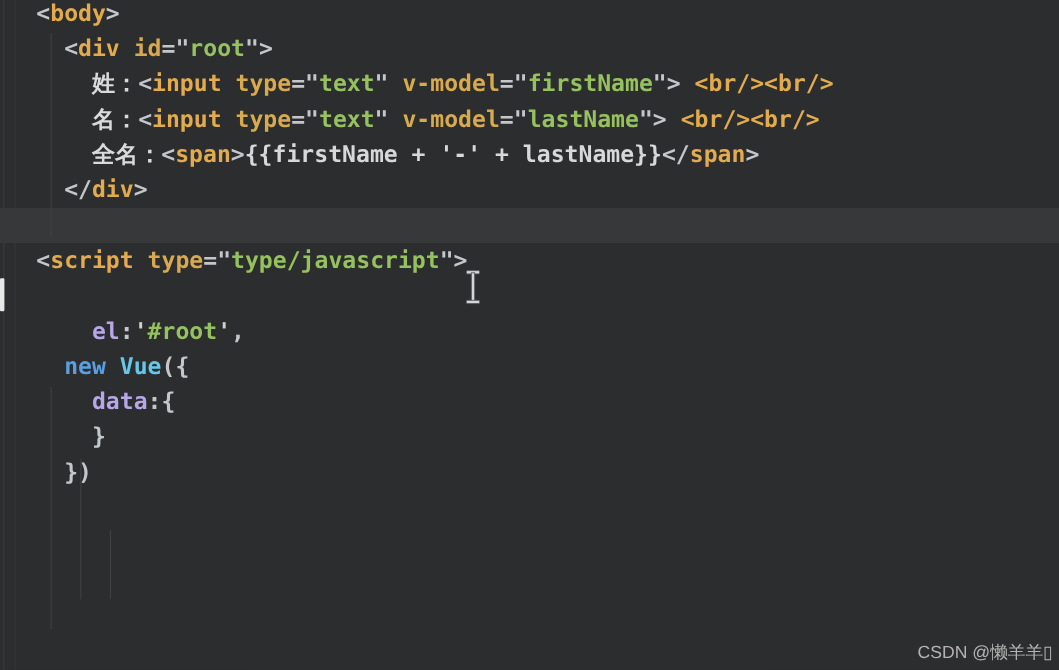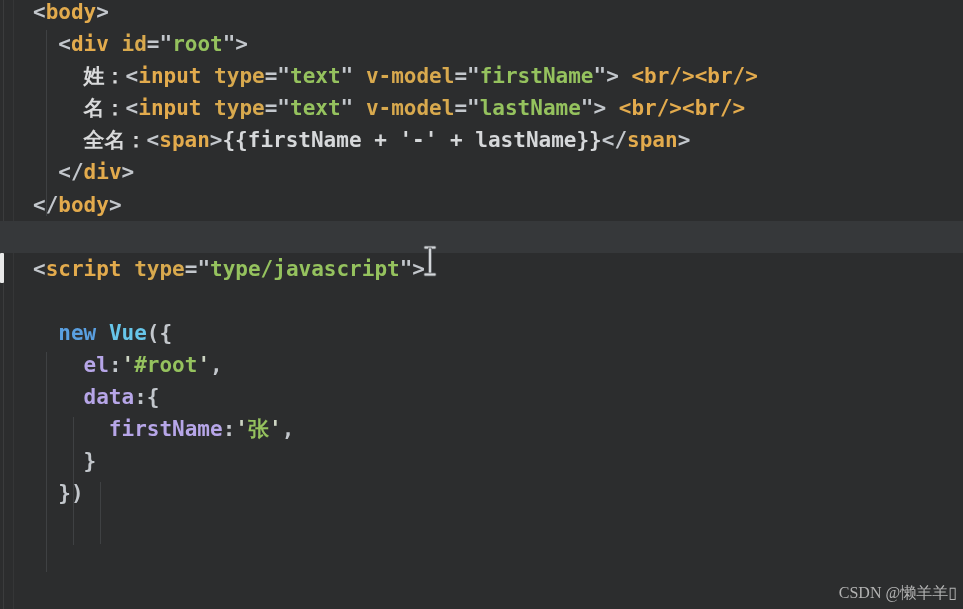--- a/index.html
+++ b/index.html
@@ -34,45 +34,43 @@
   .tk-tag{color:var(--tag)} .tk-tagfull{color:var(--tag)}
   .tk-attr{color:var(--attr)} .tk-str{color:var(--str)}
   .tk-q{color:var(--q)} .tk-text{color:var(--text)}
   .tk-cmt{color:var(--cmt)} .tk-cmt2{color:var(--cmt2)}
   .tk-cls{color:var(--cls)} .tk-prop{color:var(--prop)}
   .tk-kw{color:var(--kw)} .tk-cls2{color:var(--cls2)}
   .tk-kw2{color:var(--kw2)} .tk-key{color:var(--key)}
   .ibeam{position:absolute;left:421px;top:245px}
   .watermark{
     position:absolute;right:6px;bottom:5px;color:var(--watermark);
-    font-family:Liberation Serif, serif;font-size:16px;
+    font-family:Liberation Sans, sans-serif;font-size:16px;
   }
 </style>
 </head>
 <body>
 
 <div class="editor">
   <div class="vline b1"></div>
   <div class="vline b2"></div>
 
   <div class="code" id="code">
       <div class="line"><span class="tk-punct">&lt;</span><span class="tk-tag">body</span><span class="tk-punct">&gt;</span></div>
       <div class="line"><span class="tk-plain">  </span><span class="tk-punct">&lt;</span><span class="tk-tag">div</span><span class="tk-plain"> </span><span class="tk-attr">id</span><span class="tk-punct">="</span><span class="tk-str">root</span><span class="tk-punct">"&gt;</span></div>
       <div class="line"><span class="tk-plain">    </span><span class="tk-text">姓：</span><span class="tk-punct">&lt;</span><span class="tk-tag">input</span><span class="tk-plain"> </span><span class="tk-attr">type</span><span class="tk-punct">="</span><span class="tk-str">text</span><span class="tk-punct">"</span><span class="tk-plain"> </span><span class="tk-attr">v-model</span><span class="tk-punct">="</span><span class="tk-str">firstName</span><span class="tk-punct">"&gt;</span><span class="tk-plain"> </span><span class="tk-tagfull">&lt;br/&gt;&lt;br/&gt;</span></div>
       <div class="line"><span class="tk-plain">    </span><span class="tk-text">名：</span><span class="tk-punct">&lt;</span><span class="tk-tag">input</span><span class="tk-plain"> </span><span class="tk-attr">type</span><span class="tk-punct">="</span><span class="tk-str">text</span><span class="tk-punct">"</span><span class="tk-plain"> </span><span class="tk-attr">v-model</span><span class="tk-punct">="</span><span class="tk-str">lastName</span><span class="tk-punct">"&gt;</span><span class="tk-plain"> </span><span class="tk-tagfull">&lt;br/&gt;&lt;br/&gt;</span></div>
       <div class="line"><span class="tk-plain">    </span><span class="tk-text">全名：</span><span class="tk-punct">&lt;</span><span class="tk-tag">span</span><span class="tk-punct">&gt;</span><span class="tk-plain">{{firstName + '-' + lastName}}</span><span class="tk-punct">&lt;/</span><span class="tk-tag">span</span><span class="tk-punct">&gt;</span></div>
       <div class="line"><span class="tk-plain">  </span><span class="tk-punct">&lt;/</span><span class="tk-tag">div</span><span class="tk-punct">&gt;</span></div>
-      <div class="line"><span class="tk-punct">&lt;/</span><span class="tk-tag">body</span><span class="tk-punct">&gt;</span></div>
       <div class="line current"></div>
       <div class="line"><span class="tk-punct">&lt;</span><span class="tk-tag">script</span><span class="tk-plain"> </span><span class="tk-attr">type</span><span class="tk-punct">="</span><span class="tk-str">type/javascript</span><span class="tk-punct">"&gt;</span></div>
       <div class="line"></div>
+      <div class="line"><span class="tk-plain">    </span><span class="tk-key">el</span><span class="tk-punct">:</span><span class="tk-q">'</span><span class="tk-str">#root</span><span class="tk-q">'</span><span class="tk-punct">,</span></div>
       <div class="line"><span class="tk-plain">  </span><span class="tk-kw">new</span><span class="tk-plain"> </span><span class="tk-cls2">Vue</span><span class="tk-punct">({</span></div>
-      <div class="line"><span class="tk-plain">    </span><span class="tk-key">el</span><span class="tk-punct">:</span><span class="tk-q">'</span><span class="tk-str">#root</span><span class="tk-q">'</span><span class="tk-punct">,</span></div>
       <div class="line"><span class="tk-plain">    </span><span class="tk-key">data</span><span class="tk-punct">:{</span></div>
-      <div class="line"><span class="tk-plain">      </span><span class="tk-key">firstName</span><span class="tk-punct">:</span><span class="tk-q">'</span><span class="tk-str">张</span><span class="tk-q">'</span><span class="tk-punct">,</span></div>
       <div class="line"><span class="tk-plain">    </span><span class="tk-punct">}</span></div>
       <div class="line"><span class="tk-plain">  </span><span class="tk-punct">})</span></div>
     </div>
 
   <div class="guide" style="left:46px;top:30px;height:186px"></div>
   <div class="guide" style="left:46px;top:352px;height:220px"></div>
   <div class="guide" style="left:73px;top:417px;height:128px"></div>
   <div class="guide" style="left:100px;top:482px;height:62px"></div>
 
   <div class="caret"></div>

